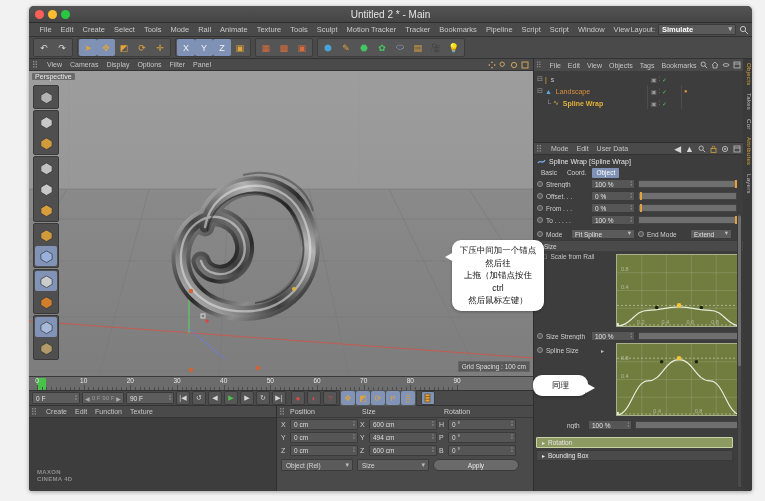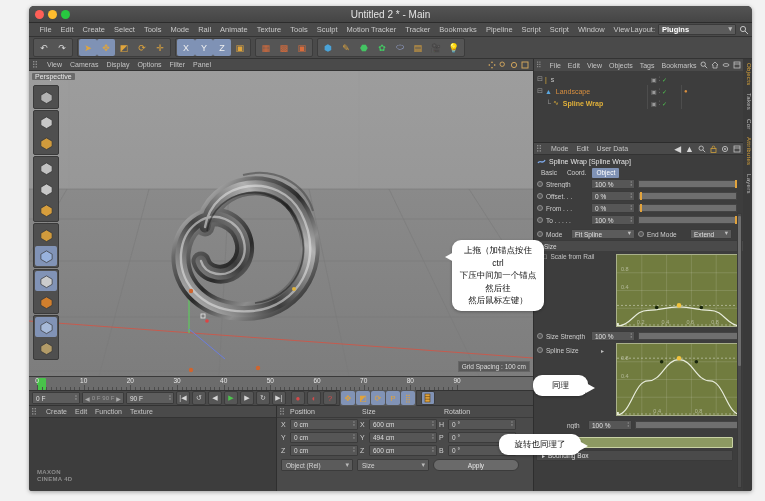--- a/index.html
+++ b/index.html
@@ -208,21 +208,21 @@
         <span class="mi">Motion Tracker</span>
         <span class="mi">Tracker</span>
         <span class="mi">Bookmarks</span>
         <span class="mi">Pipeline</span>
         <span class="mi">Script</span>
         <span class="mi">Script</span>
         <span class="mi">Window</span>
         <span class="mi">View</span>
         <div class="layoutbox">
       <span class="lbl">Layout:</span>
-      <div class="lsel">Plugins</div>
+      <div class="lsel">Simulate</div>
     </div>
     <svg class="mb-search" viewBox="0 0 10 10">
           <circle cx="4" cy="4" r="2.6" fill="none" stroke="#c2c2c2" stroke-width="1"></circle>
           <line x1="6" y1="6" x2="9" y2="9" stroke="#c2c2c2" stroke-width="1"></line>
         </svg>
   </div>
 
   <div class="toolbar" id="toolbar">
         <div class="tgrp">
           <div class="tbtn">
@@ -1020,32 +1020,26 @@
             <div class="rtab dim">Cor</div>
             <div class="rtab">Attributes</div>
             <div class="rtab dim">Layers</div>
           </div>
    </div>
   </div>
 
   <div class="callout c1">
     <div class="tail"></div>
     <div id="note0">
+          <div>下压中间加一个锚点然后往</div>
           <div>上拖（加锚点按住ctrl</div>
-          <div>下压中间加一个锚点然后往</div>
           <div>然后鼠标左键）</div>
         </div>
   </div>
   <div class="callout c2">
     <div class="tail"></div>
     <div id="note1">
           <div>同理</div>
         </div>
   </div>
-  <div class="callout c3">
-    <div class="tail"></div>
-    <div id="note2">
-          <div>旋转也同理了</div>
-        </div>
-  </div>
 
  </div>
 </div>
 
 </body></html>

